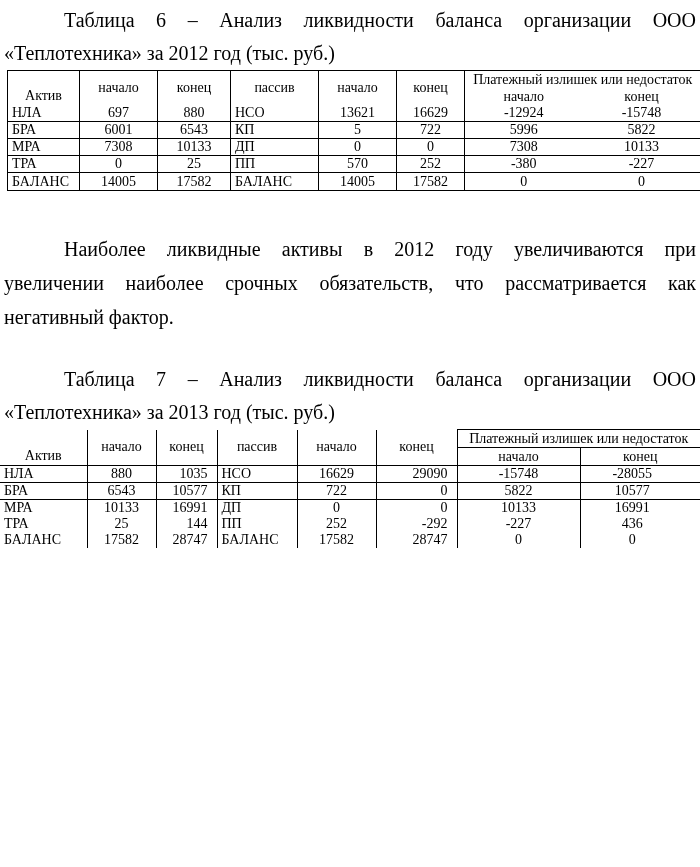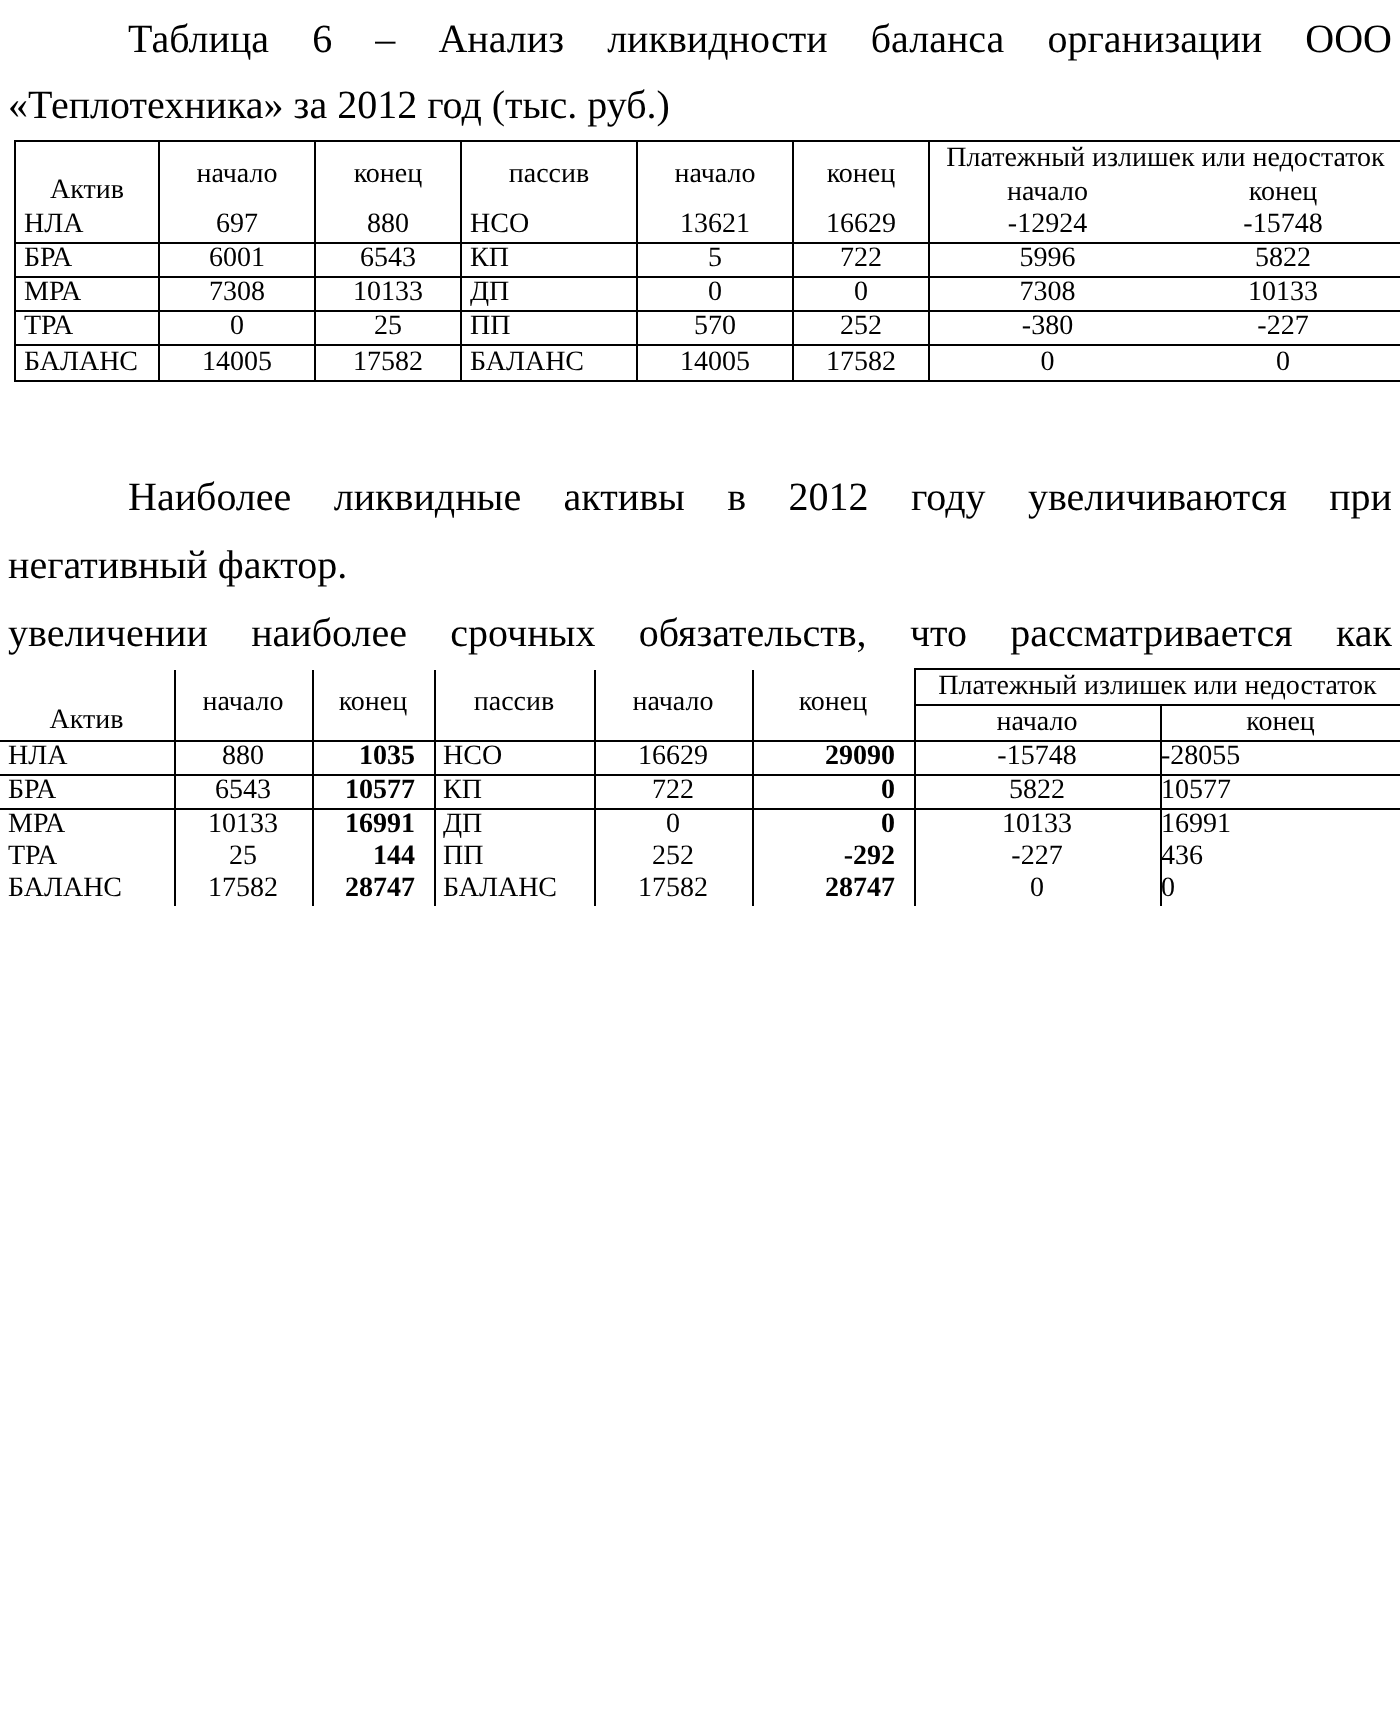--- a/index.html
+++ b/index.html
@@ -22,22 +22,22 @@
   .caption1 { margin-top: 4px; }
   .para     { margin-top: 41px; }
   .caption2 { margin-top: 29px; }
 
   
   table { border-collapse: collapse; table-layout: fixed; font-size: 14px; }
   th, td { padding: 0; font-weight: normal; overflow: hidden; white-space: nowrap; }
   td { height: 15px; vertical-align: middle; text-align: center; }
   th { text-align: center; vertical-align: middle; }
   .al { text-align: left; padding-left: 4px; }
-  .ar { text-align: right; padding-right: 9px; font-weight: bold; }
-  .ar-tight { text-align: left; padding-right: 16px; }
+  .ar { text-align: right; padding-right: 9px; }
+  .ar-tight { text-align: center; padding-right: 16px; }
   .vl { border-left: 1px solid #000; }
   .asset-h { vertical-align: bottom; padding-bottom: 1px; }
 
   
   .t1 { width: 693px; margin-left: 7px; margin-top: 0;
         border-top: 1px solid #000; border-left: 1px solid #000; }
   .t1 th { height: 17px; }
   .t1 td { border-bottom: 1px solid #000; }
   .t1 tr.last td { height: 17px; }
 
@@ -132,24 +132,28 @@
       <td class="vl">14005</td>
       <td class="vl">17582</td>
       <td class="vl">0</td>
       <td>0</td>
     </tr>
   </tbody>
     </table>
 
   <div class="textblock para">
     <div class="para-line jline indent">Наиболее ликвидные активы в 2012 году увеличиваются при</div>
+    <div class="para-line jline">увеличении наиболее срочных обязательств, что рассматривается как</div>
     <div class="para-line">негативный фактор.</div>
-    <div class="para-line jline">увеличении наиболее срочных обязательств, что рассматривается как</div>
   </div>
 
+  <div class="textblock caption2">
+    <div class="cap-line jline indent">Таблица 7 – Анализ ликвидности баланса организации ООО</div>
+    <div class="cap-line">«Теплотехника» за 2013 год (тыс. руб.)</div>
+  </div>
 
   <table class="t2">
     <colgroup>
       <col style="width:87px">
         <col style="width:69px">
         <col style="width:61px">
         <col style="width:80px">
       <col style="width:79px">
         <col style="width:81px">
         <col style="width:123px">

